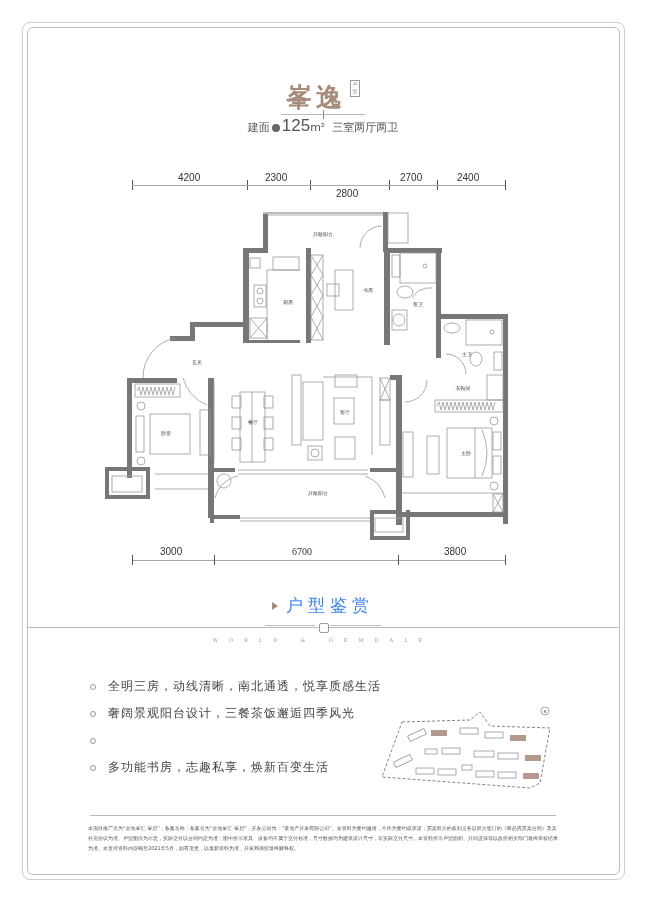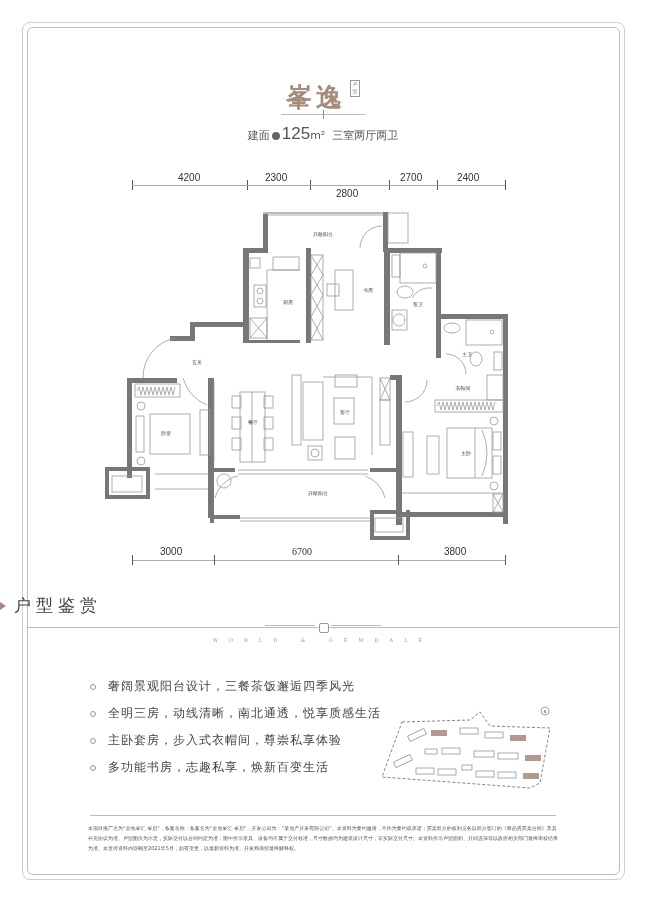--- a/index.html
+++ b/index.html
@@ -7,28 +7,28 @@
        font-family:"DejaVu Sans","Liberation Sans",sans-serif;color:#555;}
   .frame-outer{position:absolute;left:22px;top:22px;width:601px;height:856px;border:1px solid #cfcfcf;
        border-radius:8px;}
   .frame-inner{position:absolute;left:27px;top:27px;width:591px;height:846px;border:1px solid #bdbdbd;
        border-radius:6px;}
   .title{position:absolute;left:0;width:646px;top:80px;text-align:center;}
   .title-main{font-family:"DejaVu Serif","Liberation Serif",serif;font-size:26px;color:#a68b7a;letter-spacing:4px;font-weight:bold;text-align:right;}
   .title-stamp{display:inline-block;width:8px;height:15px;border:1px solid #999;font-size:5px;line-height:7px;vertical-align:top;margin-left:4px;color:#888;text-align:center;}
   .title-rule{position:absolute;left:281px;top:114px;width:84px;height:1px;background:#bbb;}
   .title-tick{position:absolute;left:323px;top:110px;width:1px;height:9px;background:#888;}
-  .subtitle{position:absolute;left:0;width:646px;top:116px;text-align:center;font-size:11px;color:#555;margin-top:8px;}
+  .subtitle{position:absolute;left:0;width:646px;top:116px;text-align:center;font-size:11px;color:#555;}
   .subtitle .area{font-size:17px;color:#555;font-family:"Liberation Sans",sans-serif;}
   .subtitle .dot{display:inline-block;width:8px;height:8px;border-radius:50%;background:#666;vertical-align:middle;margin:0 2px;}
   .dim{position:absolute;font-size:10px;color:#333;font-family:"Liberation Sans",sans-serif;}
   .dimline{position:absolute;height:1px;background:#aaa;}
   .dimtick{position:absolute;width:1px;height:10px;background:#555;}
   .plan{position:absolute;left:0;top:0;}
-  .section-title{position:absolute;left:0;width:646px;top:594px;text-align:left;font-size:17px;color:#404040;letter-spacing:5px;}
+  .section-title{position:absolute;left:0;width:646px;top:594px;text-align:center;font-size:17px;color:#3b82f6;letter-spacing:5px;}
   .section-title .tri{display:inline-block;width:0;height:0;border-left:6px solid #a68b7a;border-top:4px solid transparent;border-bottom:4px solid transparent;margin-right:8px;vertical-align:middle;}
   .sec-rule{position:absolute;top:627px;height:1px;background:#bbb;}
   .sec-dia{position:absolute;left:319px;top:623px;width:8px;height:8px;border:1px solid #999;border-radius:2px;background:#fff;}
   .brand{position:absolute;left:0;width:646px;top:637px;text-align:center;font-size:5px;letter-spacing:11px;color:#999;font-family:"DejaVu Serif",serif;}
   .features{position:absolute;left:90px;top:678px;}
   .feature{font-size:12px;color:#444;height:27px;line-height:16px;letter-spacing:1px;}
   .feature .bullet{display:inline-block;width:4px;height:4px;border:1px solid #999;border-radius:50%;margin-right:12px;vertical-align:middle;}
   .siteplan{position:absolute;left:380px;top:680px;}
   .disclaimer-rule{position:absolute;left:90px;top:815px;width:466px;height:1px;background:#bbb;}
   .disclaimer{position:absolute;left:88px;top:823px;width:470px;font-size:5px;line-height:10px;color:#555;}
@@ -245,23 +245,23 @@
 <div class="section-title">
   <span class="tri"></span><span>户型鉴赏</span>
 </div>
 <div class="sec-rule" style="left:27px;width:591px;"></div>
 <div class="sec-rule" style="left:265px;width:50px;top:625px;"></div>
 <div class="sec-rule" style="left:331px;width:50px;top:625px;"></div>
 <div class="sec-dia"></div>
 <div class="brand">WORLD &amp; GEMDALE</div>
 
 <div class="features">
+  <div class="feature"><span class="bullet"></span><span>全明三房，动线清晰，南北通透，悦享质感生活</span></div>
   <div class="feature"><span class="bullet"></span><span>奢阔景观阳台设计，三餐茶饭邂逅四季风光</span></div>
-  <div class="feature"><span class="bullet"></span><span>全明三房，动线清晰，南北通透，悦享质感生活</span></div>
-  <div class="feature"><span class="bullet"></span><span>主卧套房，步入式衣帽间，尊崇私享体验</span></div>
+  <div class="feature"><span class="bullet"></span></div>
   <div class="feature"><span class="bullet"></span><span>多功能书房，志趣私享，焕新百变生活</span></div>
 </div>
 
 <svg class="siteplan" width="200" height="120">
   <path d="M22 42 L90 40 L100 32 L110 46 L170 48 L160 103 L150 108 L2 97 Z" fill="none" stroke="#666" stroke-dasharray="3,2" stroke-width="0.8"></path>
   <g fill="none" stroke="#888" stroke-width="0.7">
     <rect x="28" y="52" width="18" height="6" transform="rotate(-25 37 55)"></rect>
     <rect x="80" y="48" width="18" height="6"></rect>
     <rect x="105" y="52" width="18" height="6"></rect>
     <rect x="45" y="69" width="12" height="5"></rect>

